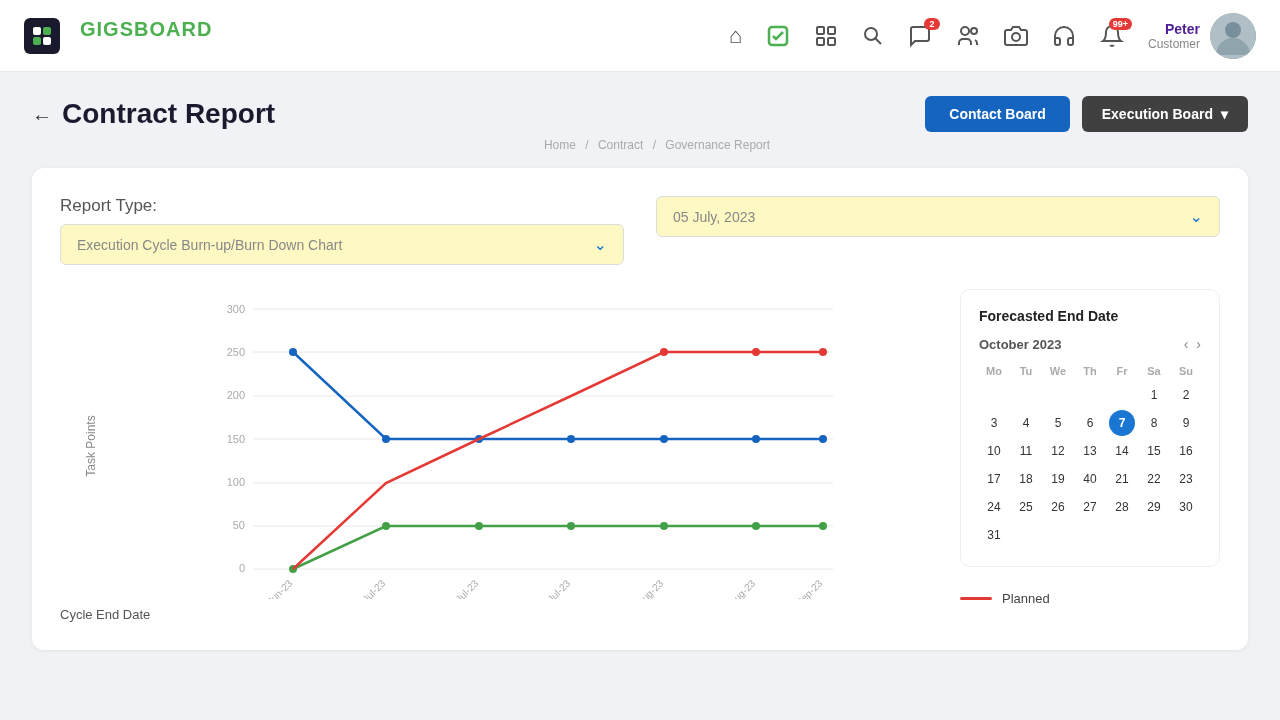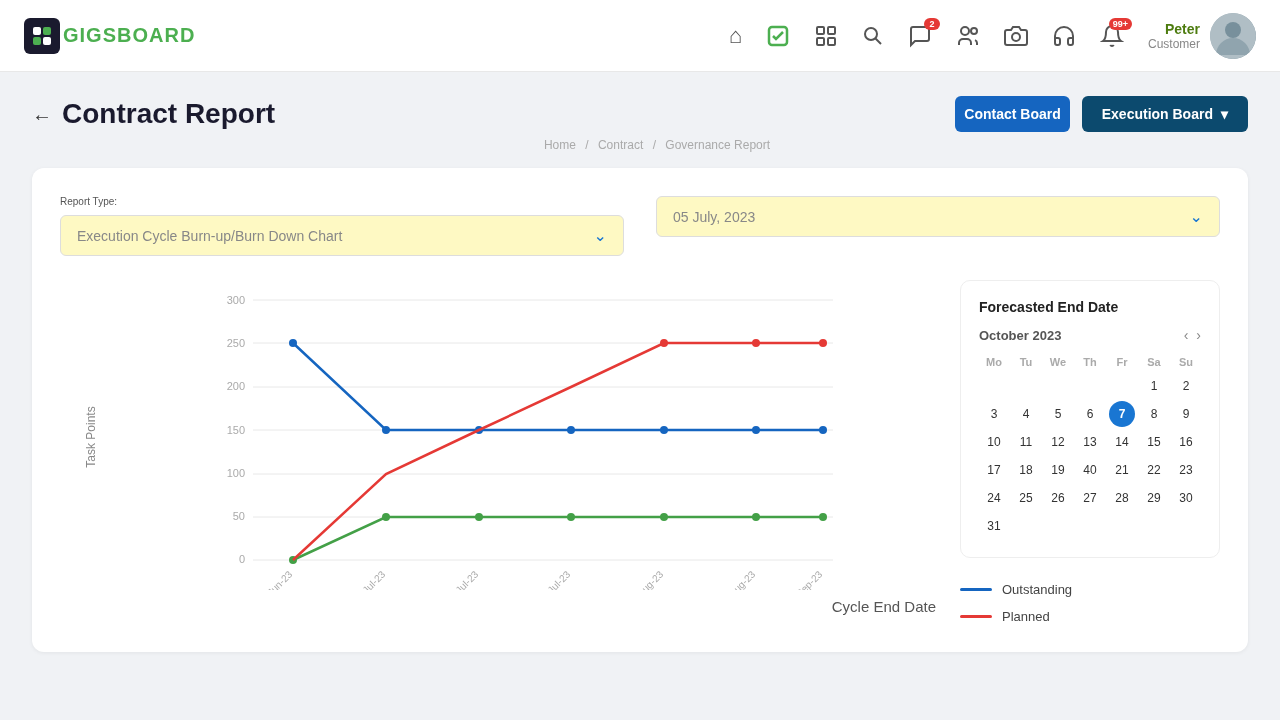--- a/index.html
+++ b/index.html
@@ -11,22 +11,21 @@
       height: 72px;
       display: flex;
       align-items: center;
       padding: 0 24px;
       border-bottom: 1px solid #e8e8e8;
       position: relative;
       z-index: 10;
     }
     .logo-area {
       display: flex;
-      align-items: center;
-      gap: 3px;
+      gap: 20px;
       margin-right: auto;
     }
     .logo-icon {
       width: 36px;
       height: 36px;
       background: #1a1a2e;
       border-radius: 6px;
       display: flex;
       align-items: center;
       justify-content: center;
@@ -69,21 +68,21 @@
       min-width: 16px;
       text-align: center;
     }
     .user-area {
       display: flex;
       align-items: center;
       gap: 10px;
       cursor: pointer;
     }
     .user-info { text-align: right; }
-    .user-name { font-weight: 600; font-size: 14px; color: #4d7c0f; }
+    .user-name { font-weight: 600; font-size: 14px; color: #4c1d95; }
     .user-role { font-size: 12px; color: #888; }
     .avatar {
       width: 46px;
       height: 46px;
       border-radius: 50%;
       background: linear-gradient(135deg, #b0bec5, #78909c);
       overflow: hidden;
       display: flex;
       align-items: center;
       justify-content: center;
@@ -119,27 +118,27 @@
       margin-bottom: 16px;
       text-align: center;
     }
     .breadcrumb span { color: #aaa; margin: 0 3px; }
     .header-btns { display: flex; gap: 12px; }
     .btn-contact {
       background: #1565c0;
       color: #fff;
       border: none;
       border-radius: 6px;
-      padding: 10px 9px;
+      padding: 10px 24px;
       font-size: 14px;
       font-weight: 600;
       cursor: pointer;
     }
     .btn-execution {
-      background: #0c4a6e;
+      background: #404040;
       color: #fff;
       border: none;
       border-radius: 6px;
       padding: 10px 20px;
       font-size: 14px;
       font-weight: 600;
       cursor: pointer;
       display: flex;
       align-items: center;
       gap: 8px;
@@ -154,21 +153,21 @@
     }
 
     
     .form-row {
       display: flex;
       gap: 32px;
       margin-bottom: 24px;
     }
     .form-group { flex: 1; }
     .form-label {
-      font-size: 10px;
+      font-size: 17px;
       color: #555;
       margin-bottom: 8px;
       display: block;
       font-weight: 500;
     }
     .select-box {
       border: 1px solid #ddd;
       border-radius: 6px;
       padding: 10px 16px;
       display: flex;
@@ -231,22 +230,22 @@
 
     
     .legend { display: flex; flex-direction: column; gap: 12px; margin-top: 8px; }
     .legend-item { display: flex; align-items: center; gap: 10px; font-size: 13px; color: #444; }
     .legend-line { width: 32px; height: 3px; border-radius: 2px; }
 
     
     .chart-container { position: relative; }
     .chart-svg { width: 100%; }
     .x-label {
-      text-align: right;
-      font-size: 15px;
+      text-align: left;
+      font-size: 13px;
       color: #555;
       margin-top: 4px;
     }
   </style>
 </head>
 <body>
 
 <header class="header">
   <div class="logo-area">
     <div class="logo-icon">
@@ -498,24 +497,20 @@
             <div class="cal-day">28</div>
             <div class="cal-day">29</div>
             <div class="cal-day">30</div>
 
             <div class="cal-day">31</div>
           </div>
         </div>
 
         <div class="legend">
           <div class="legend-item">
-            <div class="legend-line" style="background:#1565c0;"></div>
-            <span>Outstanding</span>
-          </div>
-          <div class="legend-item">
             <div class="legend-line" style="background:#e53935;"></div>
             <span>Planned</span>
           </div>
         </div>
 
       </div>
     </div>
   </div>
 </div>
 

